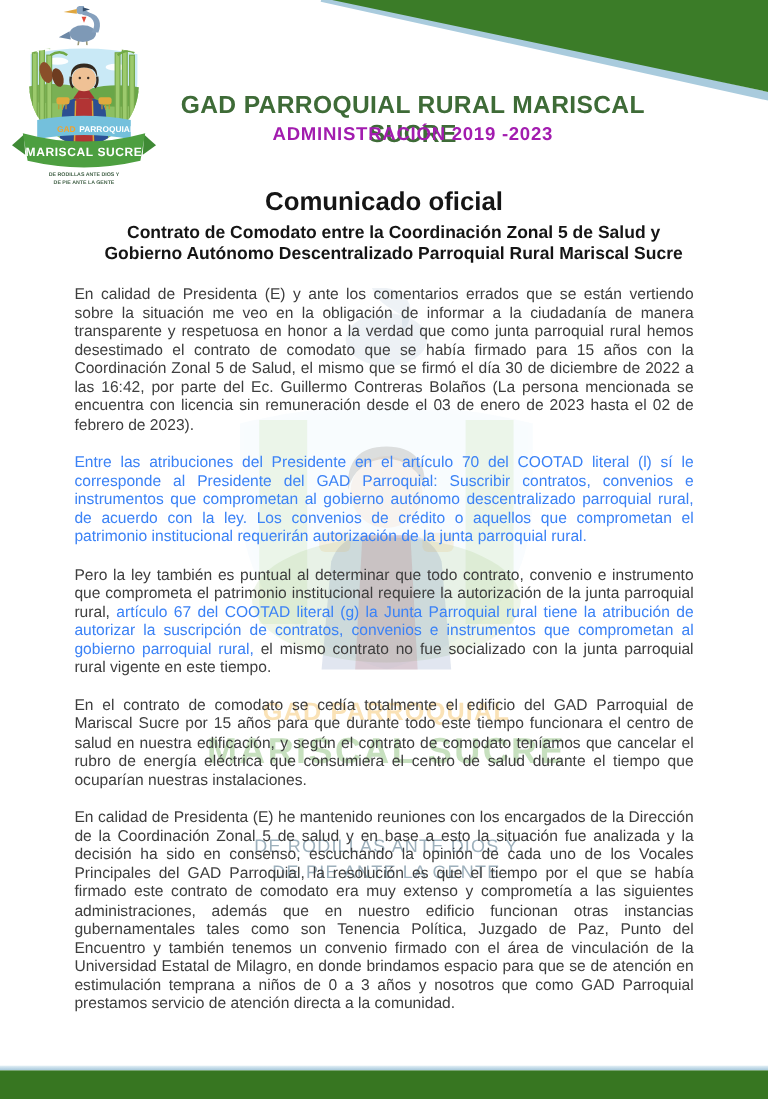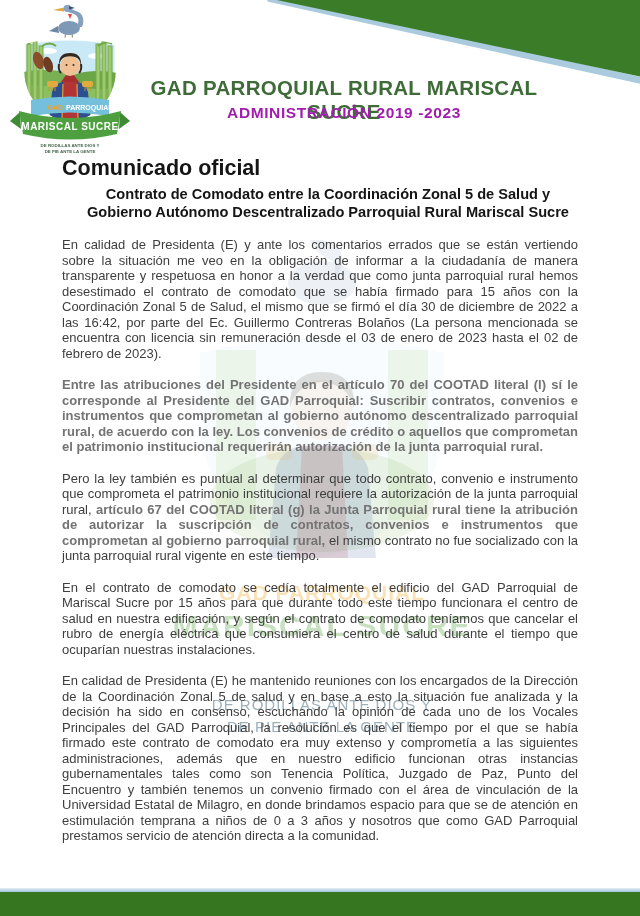--- a/index.html
+++ b/index.html
@@ -15,24 +15,24 @@
     font-weight:bold;font-size:20.5px;letter-spacing:.3px;color:#3E6B37;
   }
   .org-subtitle{
     position:absolute;left:118px;top:104px;width:452px;text-align:center;
     font-weight:bold;font-size:15.5px;letter-spacing:.6px;color:#a21caf;
   }
   
   .watermark{position:absolute;left:150px;top:238px;width:345px;height:520px;pointer-events:none;}
   
   .doc{position:absolute;left:62px;top:156px;width:516px;color:#3e3e3e;}
-  .doc h1{margin:0;text-align:left;font-size:21.5px;font-weight:bold;color:#151515;}
+  .doc h1{margin:0;text-align:center;font-size:21.5px;font-weight:bold;color:#151515;}
   .doc h2{margin:5px 0 0 16px;text-align:center;font-size:14.6px;font-weight:bold;line-height:17.6px;color:#151515;}
   .doc p{margin:16px 0 0 0;font-size:13px;line-height:15.5px;text-align:justify;}
-  .doc p.bold, .doc .bold{font-weight:bold;color:#737373;}
+  .doc p.bold, .doc .bold{font-weight:normal;color:#3b82f6;}
   
   .footer-line{position:absolute;left:0;top:888px;width:640px;height:4px;
     background:linear-gradient(#e4f0f6,#a3c6da);}
   .footer-band{position:absolute;left:0;top:892px;width:640px;height:24px;background:#377621;}
 </style>
 </head>
 <body>
 
 <div class="page">
 

